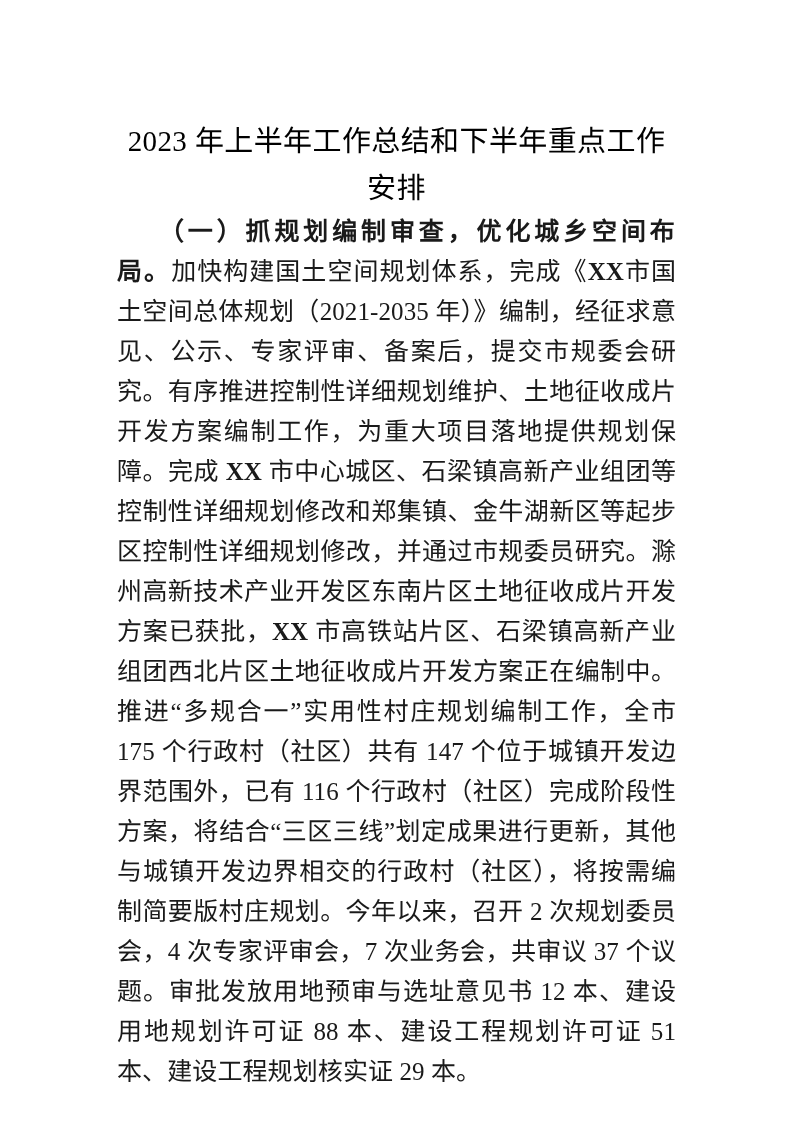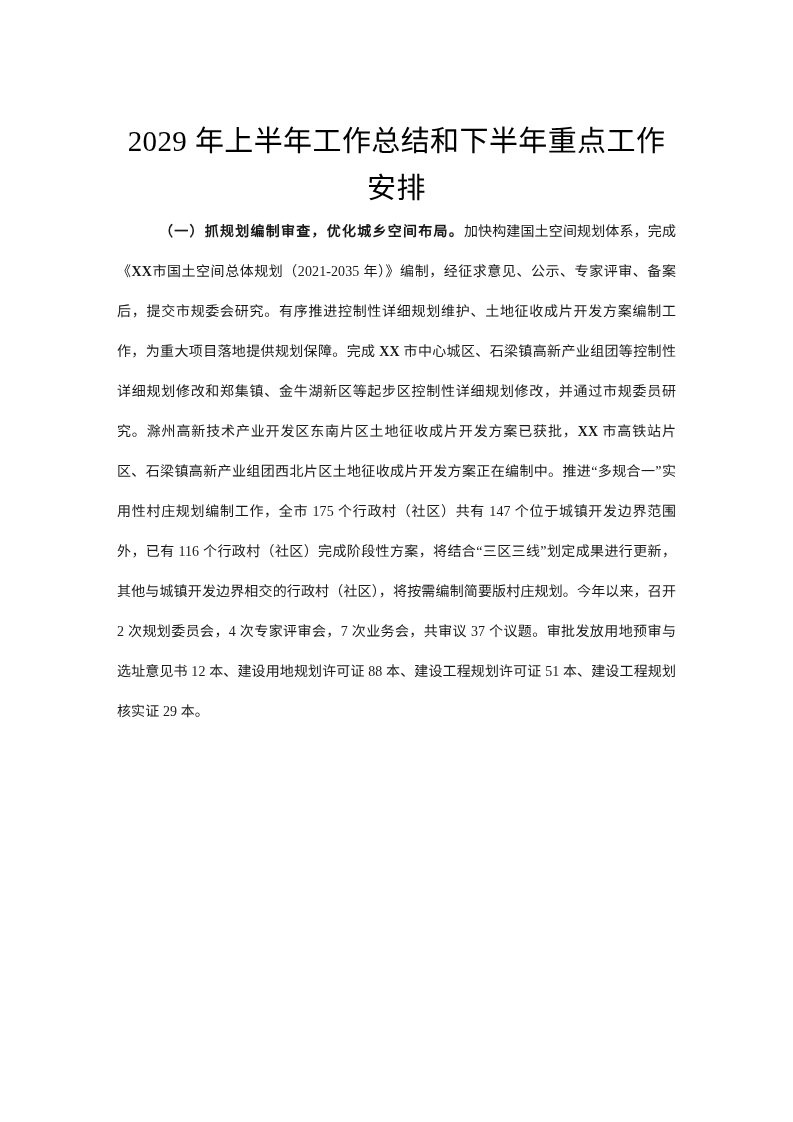--- a/index.html
+++ b/index.html
@@ -46,21 +46,21 @@
     line-height: 40px;
     color: #000000;
     margin: 44px 0 0 0;
     text-indent: 42px;
     letter-spacing: 0.5px;
   }
 
   
   .body-paragraph {
     font-family: "Liberation Serif", "DejaVu Serif", serif;
-    font-size: 14px;
+    font-size: 25px;
     line-height: 40px;
     color: #1a1a1a;
     margin: 0;
     text-indent: 42px;
     text-align: justify;
     text-justify: inter-ideograph;
     text-align-last: left;
     letter-spacing: 0.1px;
   }
 
@@ -80,21 +80,21 @@
   .run-normal {
     font-weight: normal;
   }
 </style>
 </head>
 <body>
 
 <div class="page">
   <div class="content">
 
-    <h1 class="doc-title">2029 年上半年工作总结和下半年重点工作安排</h1>
+    <h1 class="doc-title">2023 年上半年工作总结和下半年重点工作安排</h1>
 
 
     <p class="body-paragraph">
       <span class="run-subheading">（一）抓规划编制审查，优化城乡空间布局。</span><span class="run-normal">加快构建国土空间规划体系，完成《</span><span class="run-bold">XX</span><span class="run-normal">市国土空间总体规划（2021-2035 年）》编制，经征求意见、公示、专家评审、备案后，提交市规委会研究。有序推进控制性详细规划维护、土地征收成片开发方案编制工作，为重大项目落地提供规划保障。完成 </span><span class="run-bold">XX</span><span class="run-normal"> 市中心城区、石梁镇高新产业组团等控制性详细规划修改和郑集镇、金牛湖新区等起步区控制性详细规划修改，并通过市规委员研究。滁州高新技术产业开发区东南片区土地征收成片开发方案已获批，</span><span class="run-bold">XX</span><span class="run-normal"> 市高铁站片区、石梁镇高新产业组团西北片区土地征收成片开发方案正在编制中。推进“多规合一”实用性村庄规划编制工作，全市 175 个行政村（社区）共有 147 个位于城镇开发边界范围外，已有 116 个行政村（社区）完成阶段性方案，将结合“三区三线”划定成果进行更新，其他与城镇开发边界相交的行政村（社区），将按需编制简要版村庄规划。今年以来，召开 2 次规划委员会，4 次专家评审会，7 次业务会，共审议 37 个议题。审批发放用地预审与选址意见书 12 本、建设用地规划许可证 88 本、建设工程规划许可证 51 本、建设工程规划核实证 29 本。</span>
     </p>
 
   </div>
 </div>
 
 </body></html>

